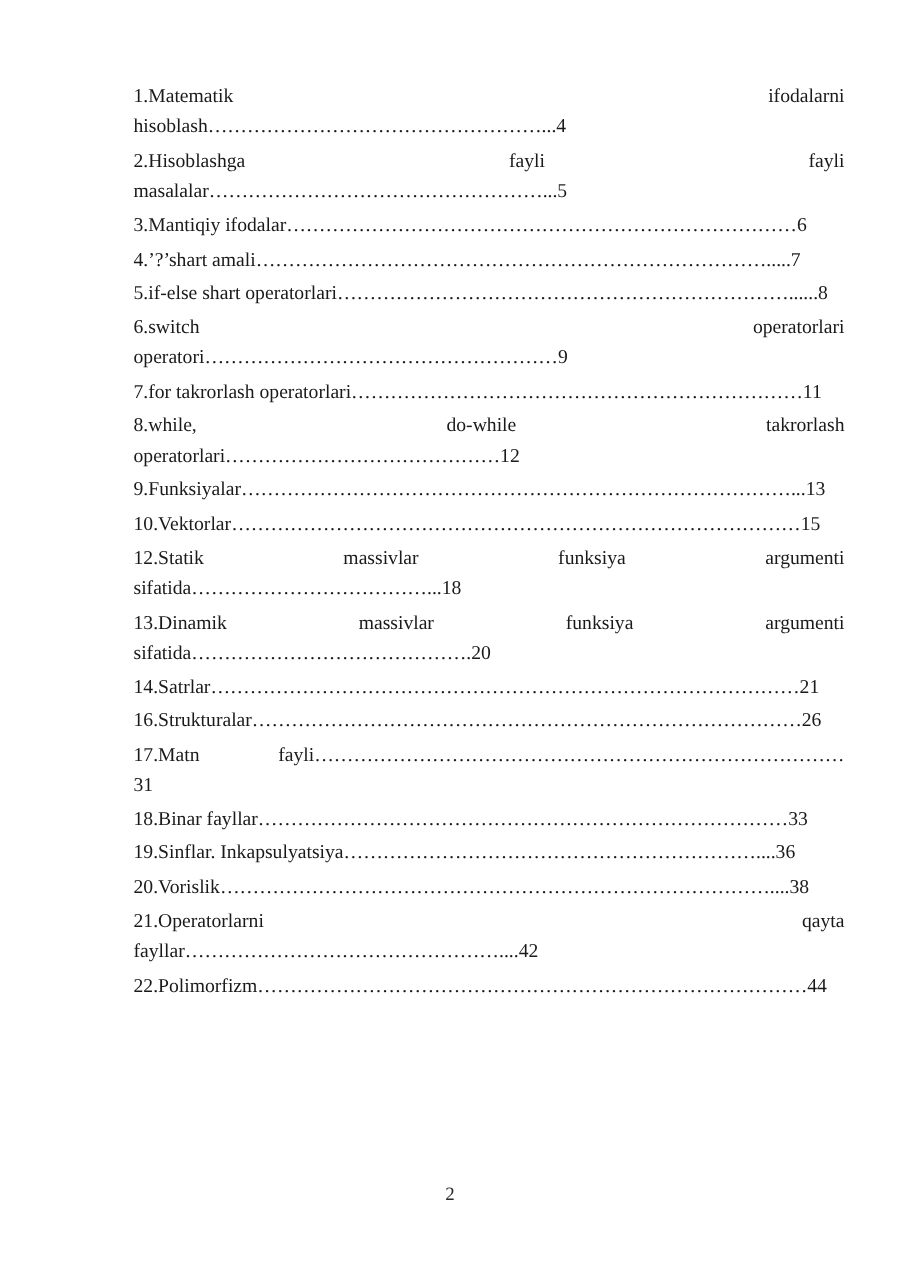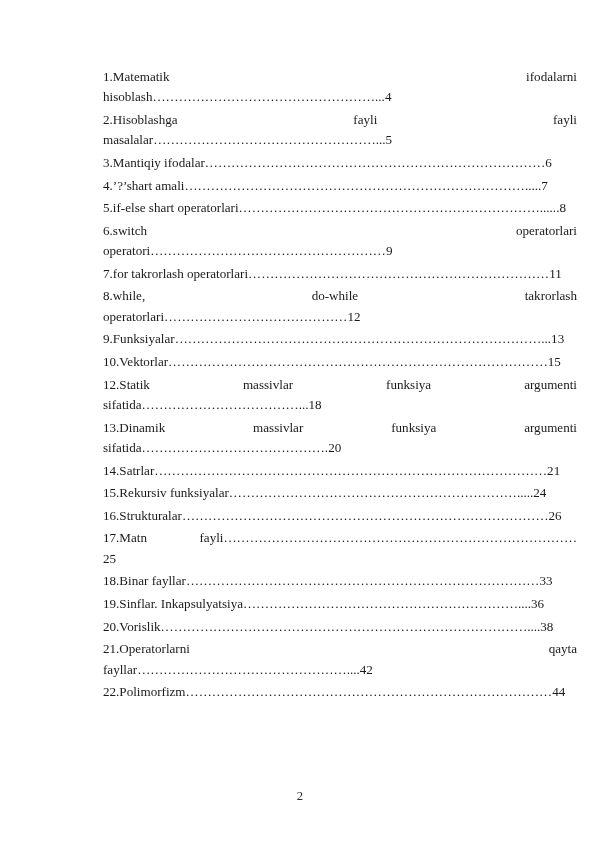--- a/index.html
+++ b/index.html
@@ -12,24 +12,23 @@
     position: relative;
     width: 600px;
     height: 849px;
     background: #ffffff;
     overflow: hidden;
     font-family: "Liberation Serif", "DejaVu Serif", serif;
     color: #1a1a1a;
   }
   .toc {
     position: absolute;
-    left: 103px;
+    left: 89px;
     top: 54px;
     width: 474px;
-    margin-top: 13px;
   }
   .toc-entry {
     text-align: justify;
     text-justify: inter-word;
     font-size: 13.1px;
     line-height: 20.4px;
     margin: 0 0 2.2px 0;
     color: #1a1a1a;
     -webkit-hyphens: none;
     hyphens: none;
@@ -124,32 +123,29 @@
       <span>massivlar</span>
       <span>funksiya</span>
       <span>argumenti</span><br>
       <span class="tail">sifatida…………………………………….20</span>
     </p>
 
     <p class="toc-entry">
       <span>14.Satrlar………………………………………………………………………………21</span>
     </p>
 
-    <p class="toc-entry">
-      <span>15.Rekursiv funksiyalar………………………………………………………….....24</span>
-    </p>
 
     <p class="toc-entry">
       <span>16.Strukturalar…………………………………………………………………………26</span>
     </p>
 
     <p class="toc-entry stretch">
       <span>17.Matn</span>
       <span>fayli………………………………………………………………………</span><br>
-      <span class="tail">25</span>
+      <span class="tail">31</span>
     </p>
 
     <p class="toc-entry">
       <span>18.Binar fayllar………………………………………………………………………33</span>
     </p>
 
     <p class="toc-entry">
       <span>19.Sinflar. Inkapsulyatsiya………………………………………………………....36</span>
     </p>
 

